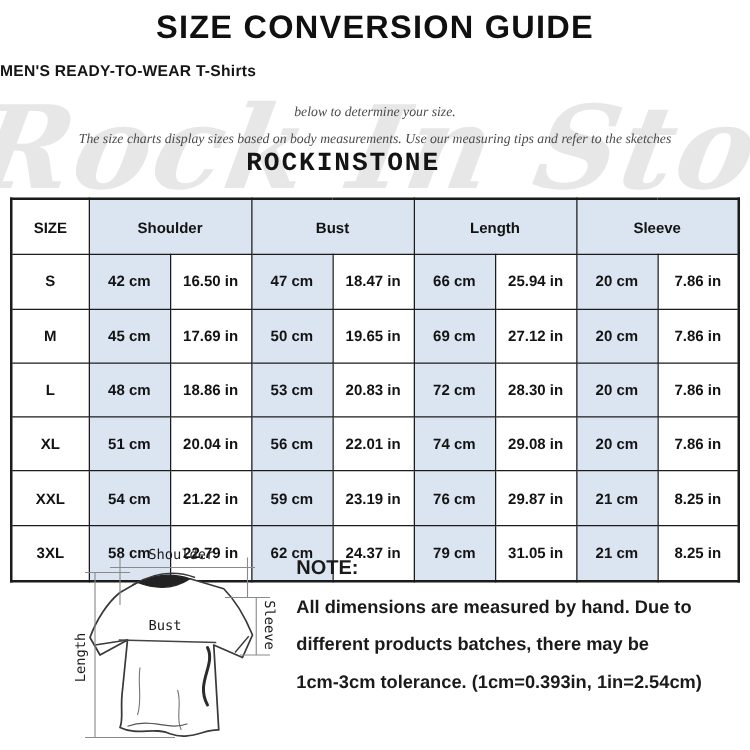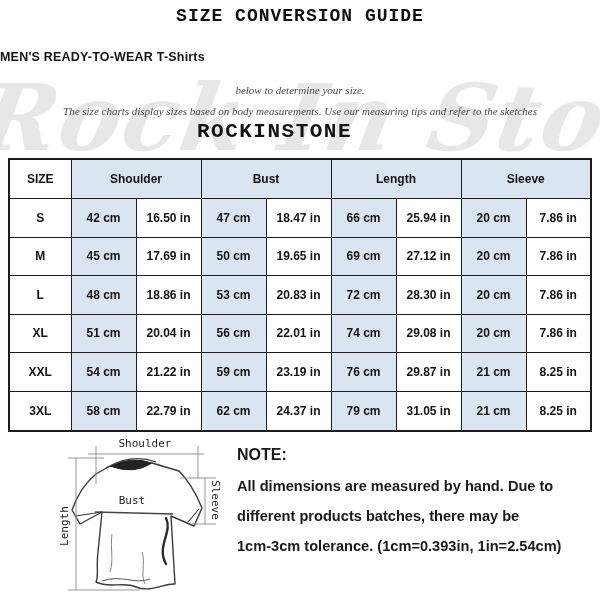--- a/index.html
+++ b/index.html
@@ -9,39 +9,39 @@
   }
   .watermark{
     position:absolute;top:72px;left:-18px;width:660px;z-index:0;
     font-family:"DejaVu Serif", serif;font-style:italic;font-weight:bold;
     font-size:92px;color:#e7e7e7;letter-spacing:2px;white-space:nowrap;
     transform:skewX(-10deg);pointer-events:none;user-select:none;line-height:1;
   }
   .layer{position:relative;z-index:1;}
   .title{
     position:absolute;top:6px;left:0;width:600px;text-align:center;
-    font-family:Liberation Mono, monospace;font-weight:bold;
-    font-size:18px;letter-spacing:1px;color:#101010;
+    font-family:Liberation Sans, sans-serif;font-weight:bold;
+    font-size:26px;letter-spacing:1px;color:#101010;
   }
   .subtitle{
     position:absolute;top:50px;left:0;width:600px;
     font-size:12.5px;font-weight:bold;letter-spacing:.2px;color:#151515;
   }
   .desc{
     position:absolute;top:80px;left:0;width:600px;text-align:center;
     font-family:"Liberation Serif", serif;font-style:italic;
     font-size:11px;color:#4a4a4a;line-height:21px;
   }
   .brand{
     position:absolute;top:120px;left:0;width:549px;text-align:center;
     font-family:Liberation Mono, monospace;font-weight:bold;
     font-size:21px;letter-spacing:1.5px;color:#141414;
   }
   table.size{
-    position:absolute;top:158px;left:8px;width:584px;height:274px;
+    position:absolute;top:158px;left:8px;width:584px;height:308px;
     border-collapse:collapse;table-layout:fixed;
     font-size:12px;font-weight:bold;text-align:center;color:#131313;
   }
   table.size td{border:1px solid #1b1b1b;padding:0;}
   table.size{border:2px solid #1b1b1b;}
   td.blue{background:#dbe5f1;}
   td.white{background:#ffffff;}
   col.c-size{width:62px;}
   .diagram{position:absolute;top:434px;left:52px;width:186px;height:166px;}
   .note{

